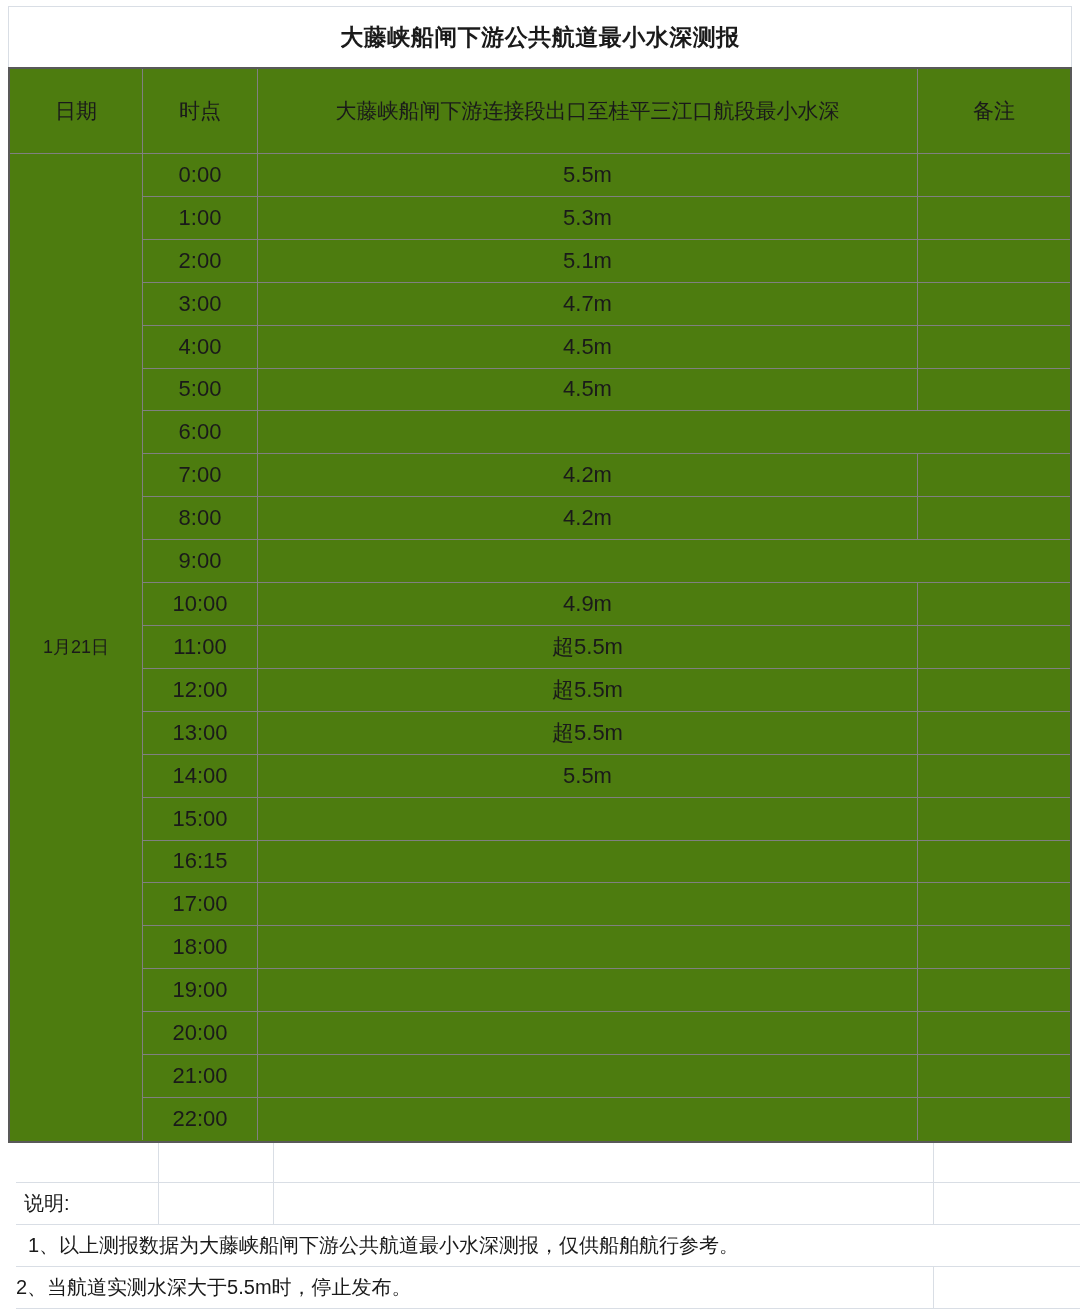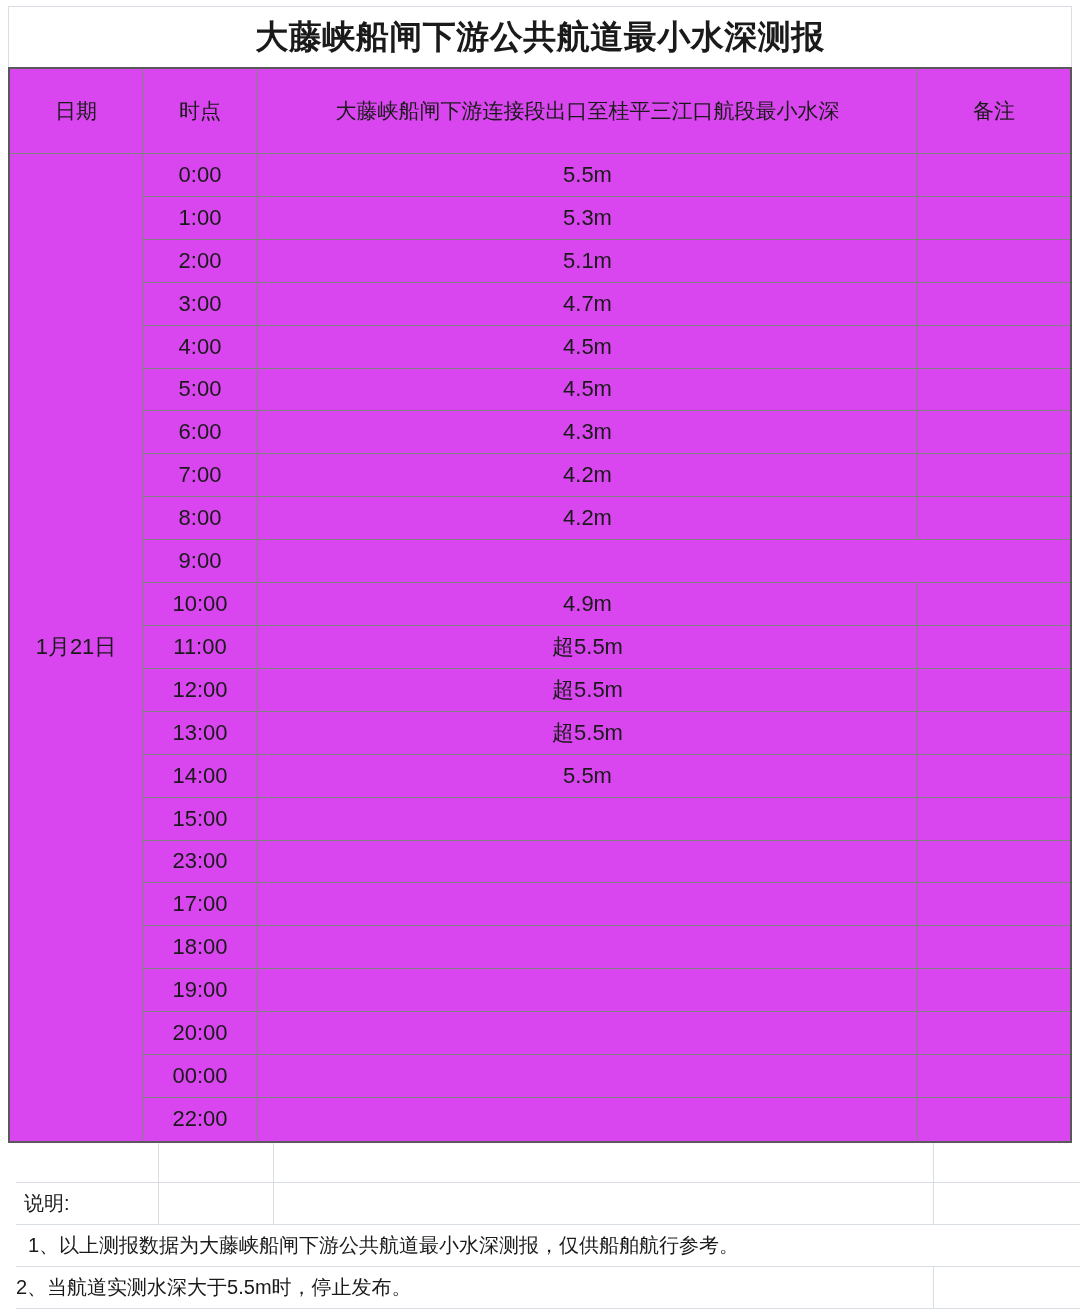--- a/index.html
+++ b/index.html
@@ -15,32 +15,32 @@
   }
 
   
   .title-cell {
     position: absolute;
     left: 8px; top: 6px;
     width: 1064px; height: 61px;
     border: 1px solid #d9dee5;
     border-bottom: none;
     display: flex; align-items: center; justify-content: center;
-    font-size: 33px;
+    font-size: 23px;
     font-weight: 600;
     letter-spacing: 0.5px;
   }
 
   
   .grid-table {
     position: absolute;
     left: 8px; top: 67px;
     width: 1064px; height: 1076px;
     border: 2px solid #595959;
-    background: #d946ef;
+    background: #4d7c0f;
   }
   .header-row {
     display: flex;
     height: 85px;
     border-bottom: 1px solid #808080;
     font-size: 21px;
     font-weight: 500;
   }
   .h-cell {
     display: flex; align-items: center; justify-content: center;
@@ -51,21 +51,21 @@
   .h-time   { width: 115px; }
   .h-depth  { width: 660px; }
   .h-remark { flex: 1; border-right: none; }
 
   .table-body { position: relative; height: 986px; }
   .date-col {
     position: absolute; left: 0; top: 0;
     width: 133px; height: 100%;
     border-right: 1px solid #808080;
     display: flex; align-items: center; justify-content: center;
-    font-size: 22px;
+    font-size: 18px;
   }
   .data-rows {
     margin-left: 133px;
     height: 100%;
     display: flex; flex-direction: column;
   }
   .data-row {
     flex: 1 1 0;
     display: flex;
     border-bottom: 1px solid #808080;
@@ -146,21 +146,20 @@
             <div class="cell dc-depth">4.5m</div>
             <div class="cell dc-remark"></div>
           </div>
           <div class="data-row">
             <div class="cell dc-time">5:00</div>
             <div class="cell dc-depth">4.5m</div>
             <div class="cell dc-remark"></div>
           </div>
           <div class="data-row">
             <div class="cell dc-time">6:00</div>
-            <div class="cell dc-depth">4.3m</div>
             <div class="cell dc-remark"></div>
           </div>
           <div class="data-row">
             <div class="cell dc-time">7:00</div>
             <div class="cell dc-depth">4.2m</div>
             <div class="cell dc-remark"></div>
           </div>
           <div class="data-row">
             <div class="cell dc-time">8:00</div>
             <div class="cell dc-depth">4.2m</div>
@@ -194,21 +193,21 @@
             <div class="cell dc-time">14:00</div>
             <div class="cell dc-depth">5.5m</div>
             <div class="cell dc-remark"></div>
           </div>
           <div class="data-row">
             <div class="cell dc-time">15:00</div>
             <div class="cell dc-depth"></div>
             <div class="cell dc-remark"></div>
           </div>
           <div class="data-row">
-            <div class="cell dc-time">23:00</div>
+            <div class="cell dc-time">16:15</div>
             <div class="cell dc-depth"></div>
             <div class="cell dc-remark"></div>
           </div>
           <div class="data-row">
             <div class="cell dc-time">17:00</div>
             <div class="cell dc-depth"></div>
             <div class="cell dc-remark"></div>
           </div>
           <div class="data-row">
             <div class="cell dc-time">18:00</div>
@@ -219,21 +218,21 @@
             <div class="cell dc-time">19:00</div>
             <div class="cell dc-depth"></div>
             <div class="cell dc-remark"></div>
           </div>
           <div class="data-row">
             <div class="cell dc-time">20:00</div>
             <div class="cell dc-depth"></div>
             <div class="cell dc-remark"></div>
           </div>
           <div class="data-row">
-            <div class="cell dc-time">00:00</div>
+            <div class="cell dc-time">21:00</div>
             <div class="cell dc-depth"></div>
             <div class="cell dc-remark"></div>
           </div>
           <div class="data-row">
             <div class="cell dc-time">22:00</div>
             <div class="cell dc-depth"></div>
             <div class="cell dc-remark"></div>
           </div>
         </div>
     </div>

